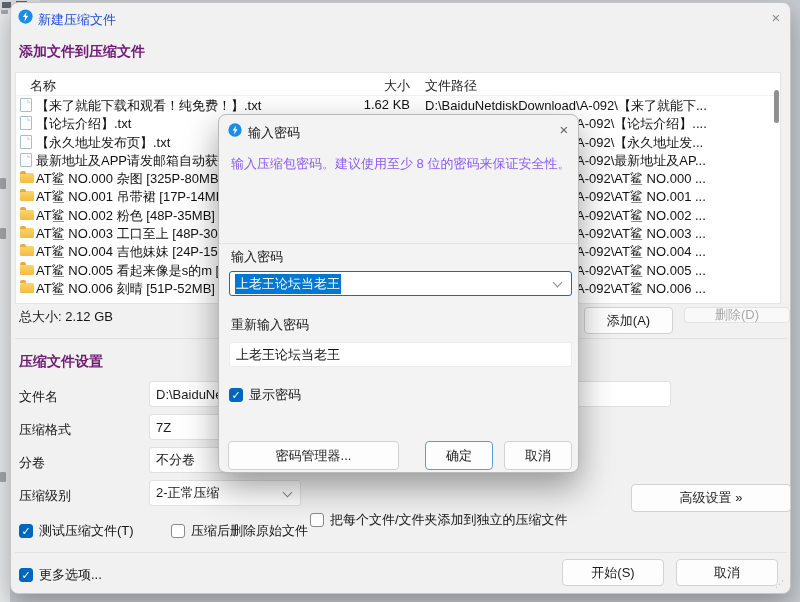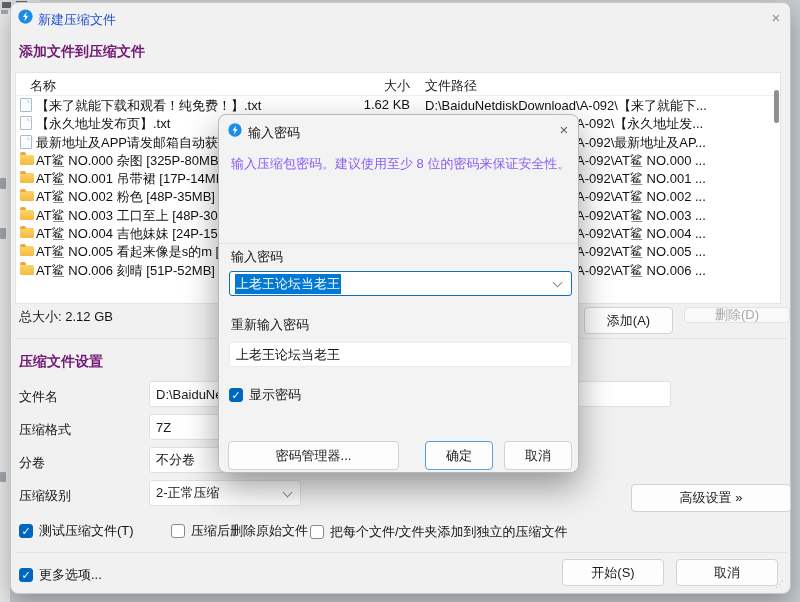--- a/index.html
+++ b/index.html
@@ -119,20 +119,26 @@
       </div>
       <div class="tbody">
           <div class="trow">
             <span class="ficon file"></span>
             <span class="fname">【来了就能下载和观看！纯免费！】.txt</span>
             <span class="fsize">1.62 KB</span>
             <span class="fpath">D:\BaiduNetdiskDownload\A-092\【来了就能下...</span>
           </div>
           <div class="trow">
             <span class="ficon file"></span>
+            <span class="fname">【论坛介绍】.txt</span>
+            <span class="fsize"></span>
+            <span class="fpath">A-092\【论坛介绍】....</span>
+          </div>
+          <div class="trow">
+            <span class="ficon file"></span>
             <span class="fname">【永久地址发布页】.txt</span>
             <span class="fsize"></span>
             <span class="fpath">A-092\【永久地址发...</span>
           </div>
           <div class="trow">
             <span class="ficon file"></span>
             <span class="fname">最新地址及APP请发邮箱自动获取</span>
             <span class="fsize"></span>
             <span class="fpath">A-092\最新地址及AP...</span>
           </div>
@@ -218,21 +224,21 @@
     <div class="cbrow" style="left:8px;top:519px;">
       <span class="cb checked">
           <span class="cbmark">✓</span>
         </span>
       <span class="cblabel">测试压缩文件(T)</span>
     </div>
     <div class="cbrow" style="left:160px;top:519px;">
       <span class="cb"></span>
       <span class="cblabel">压缩后删除原始文件</span>
     </div>
-    <div class="cbrow" style="left:299px;top:520px;">
+    <div class="cbrow" style="left:299px;top:508px;">
       <span class="cb"></span>
       <span class="cblabel">把每个文件/文件夹添加到独立的压缩文件</span>
     </div>
 
     <div class="divider" style="top:549px;"></div>
 
     <div class="cbrow" style="left:8px;top:563px;">
       <span class="cb checked">
           <span class="cbmark">✓</span>
         </span>

